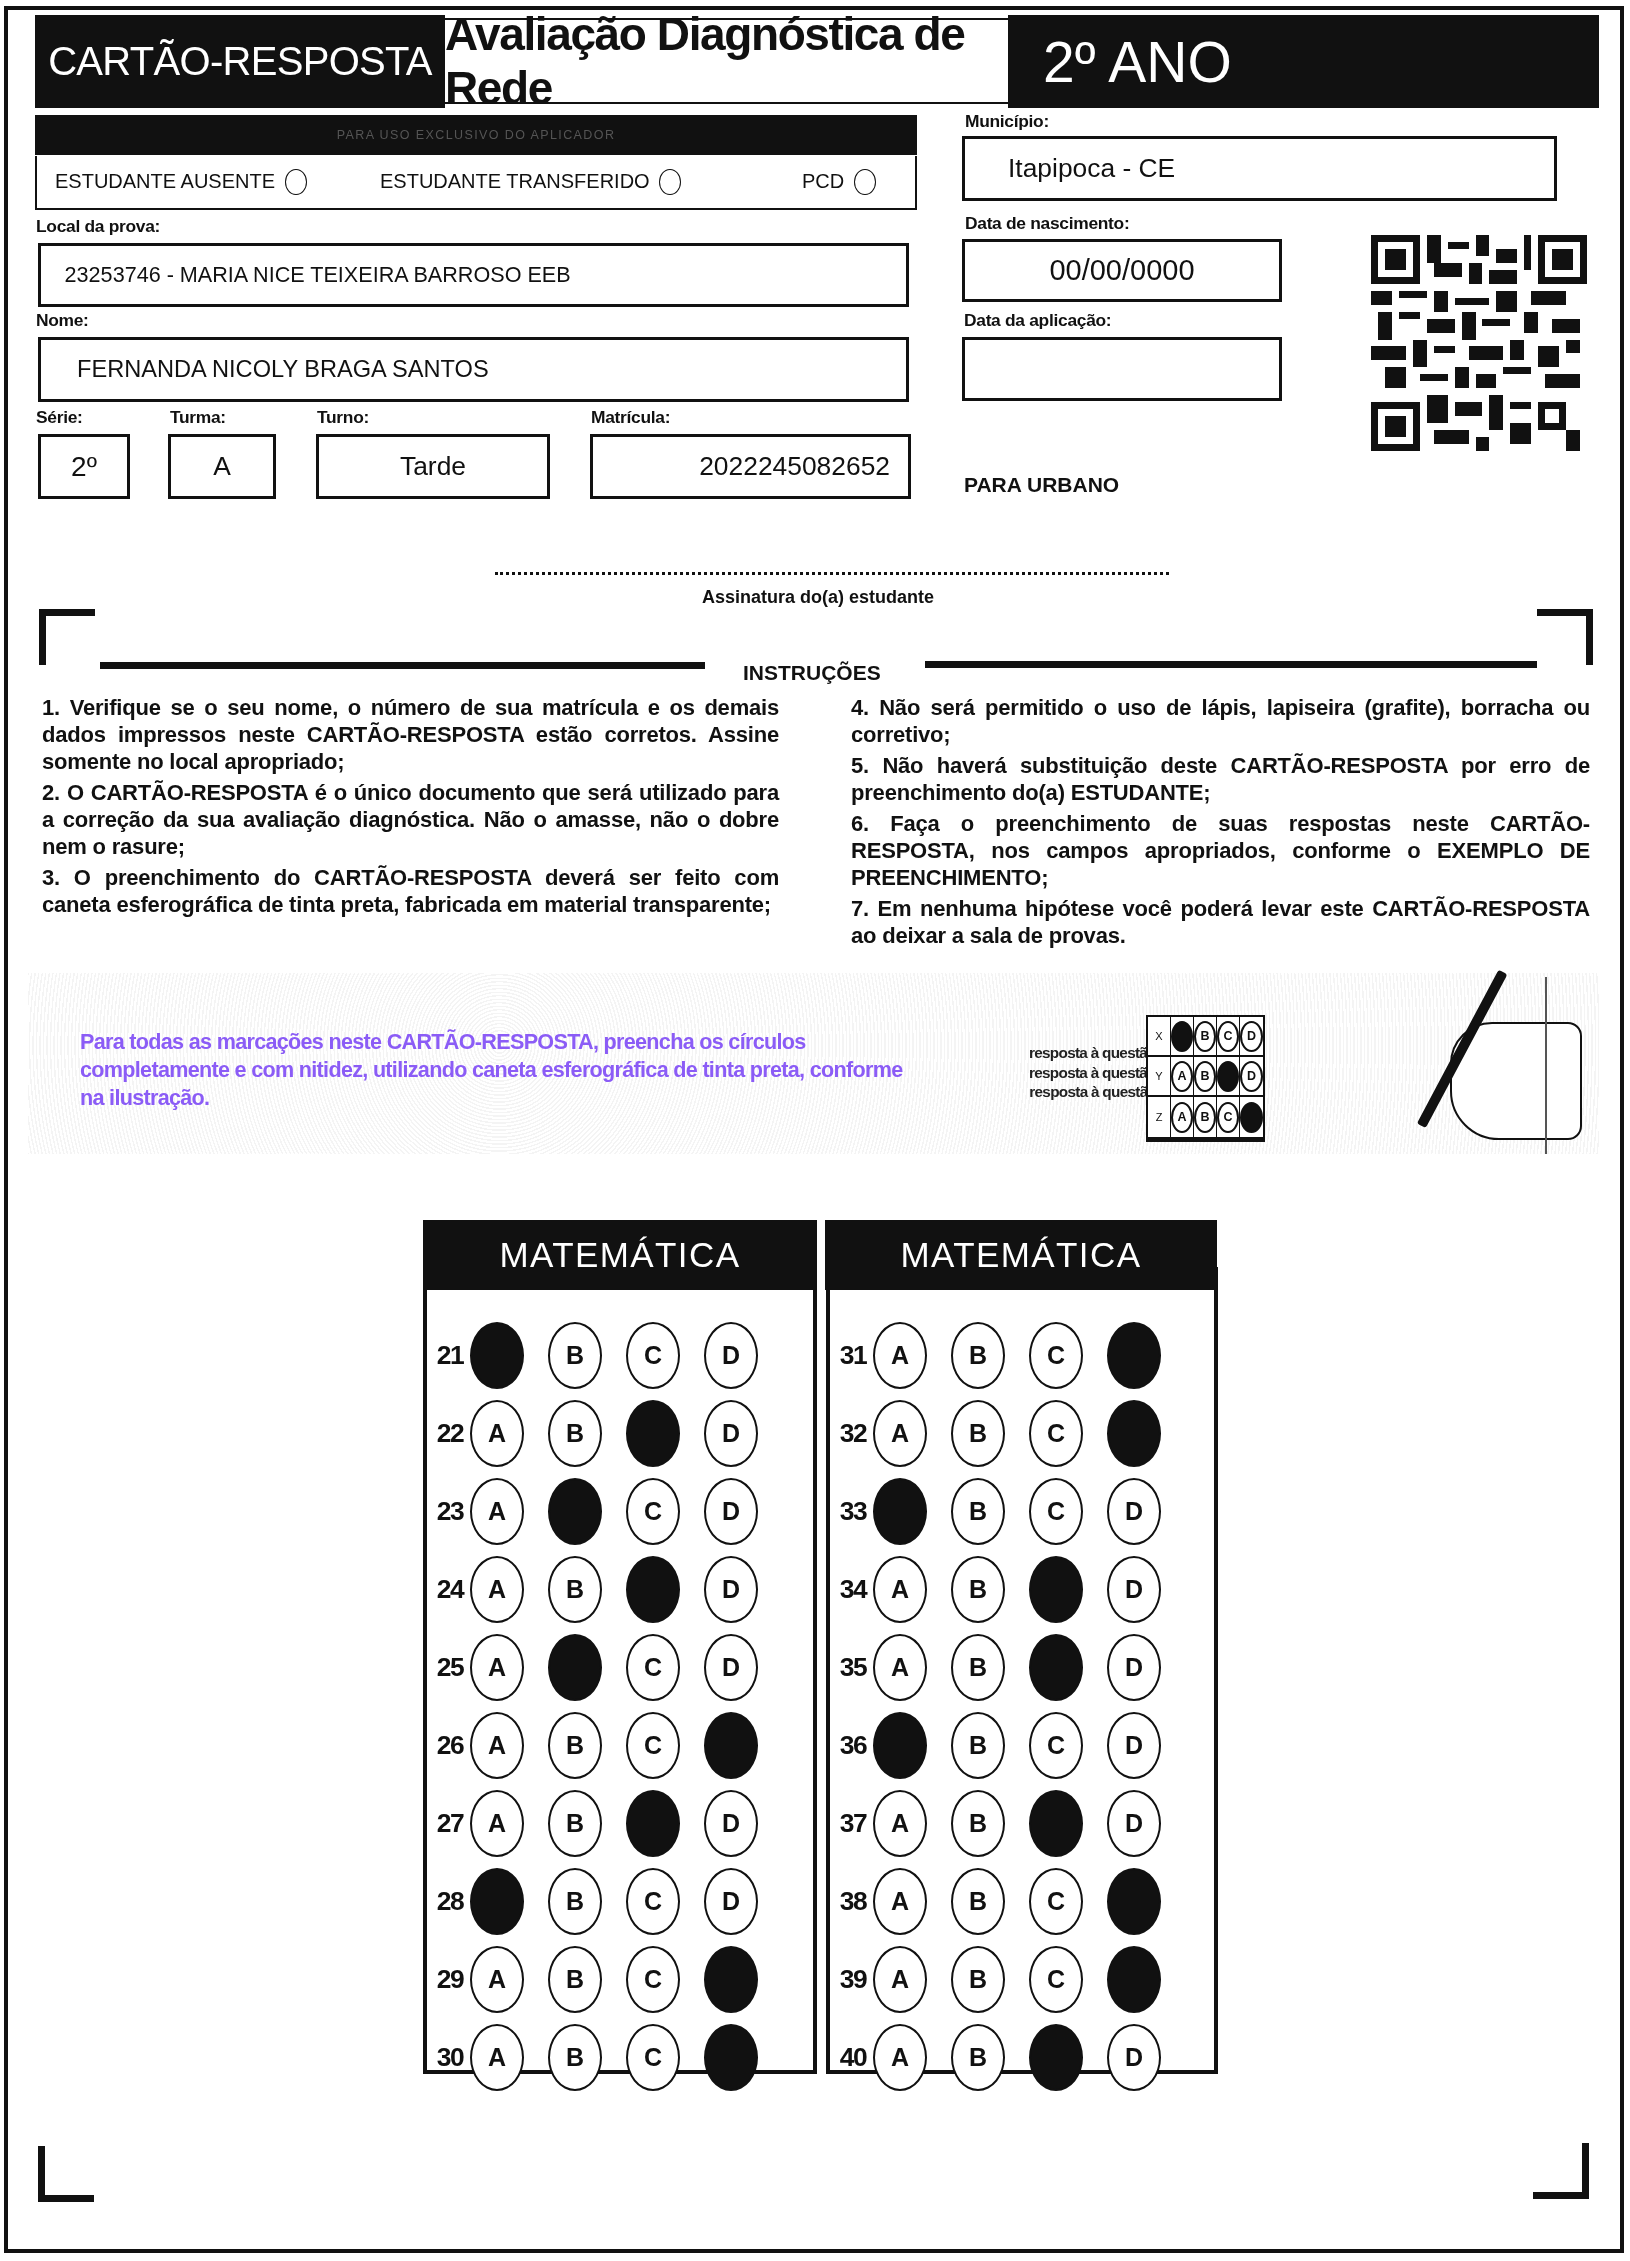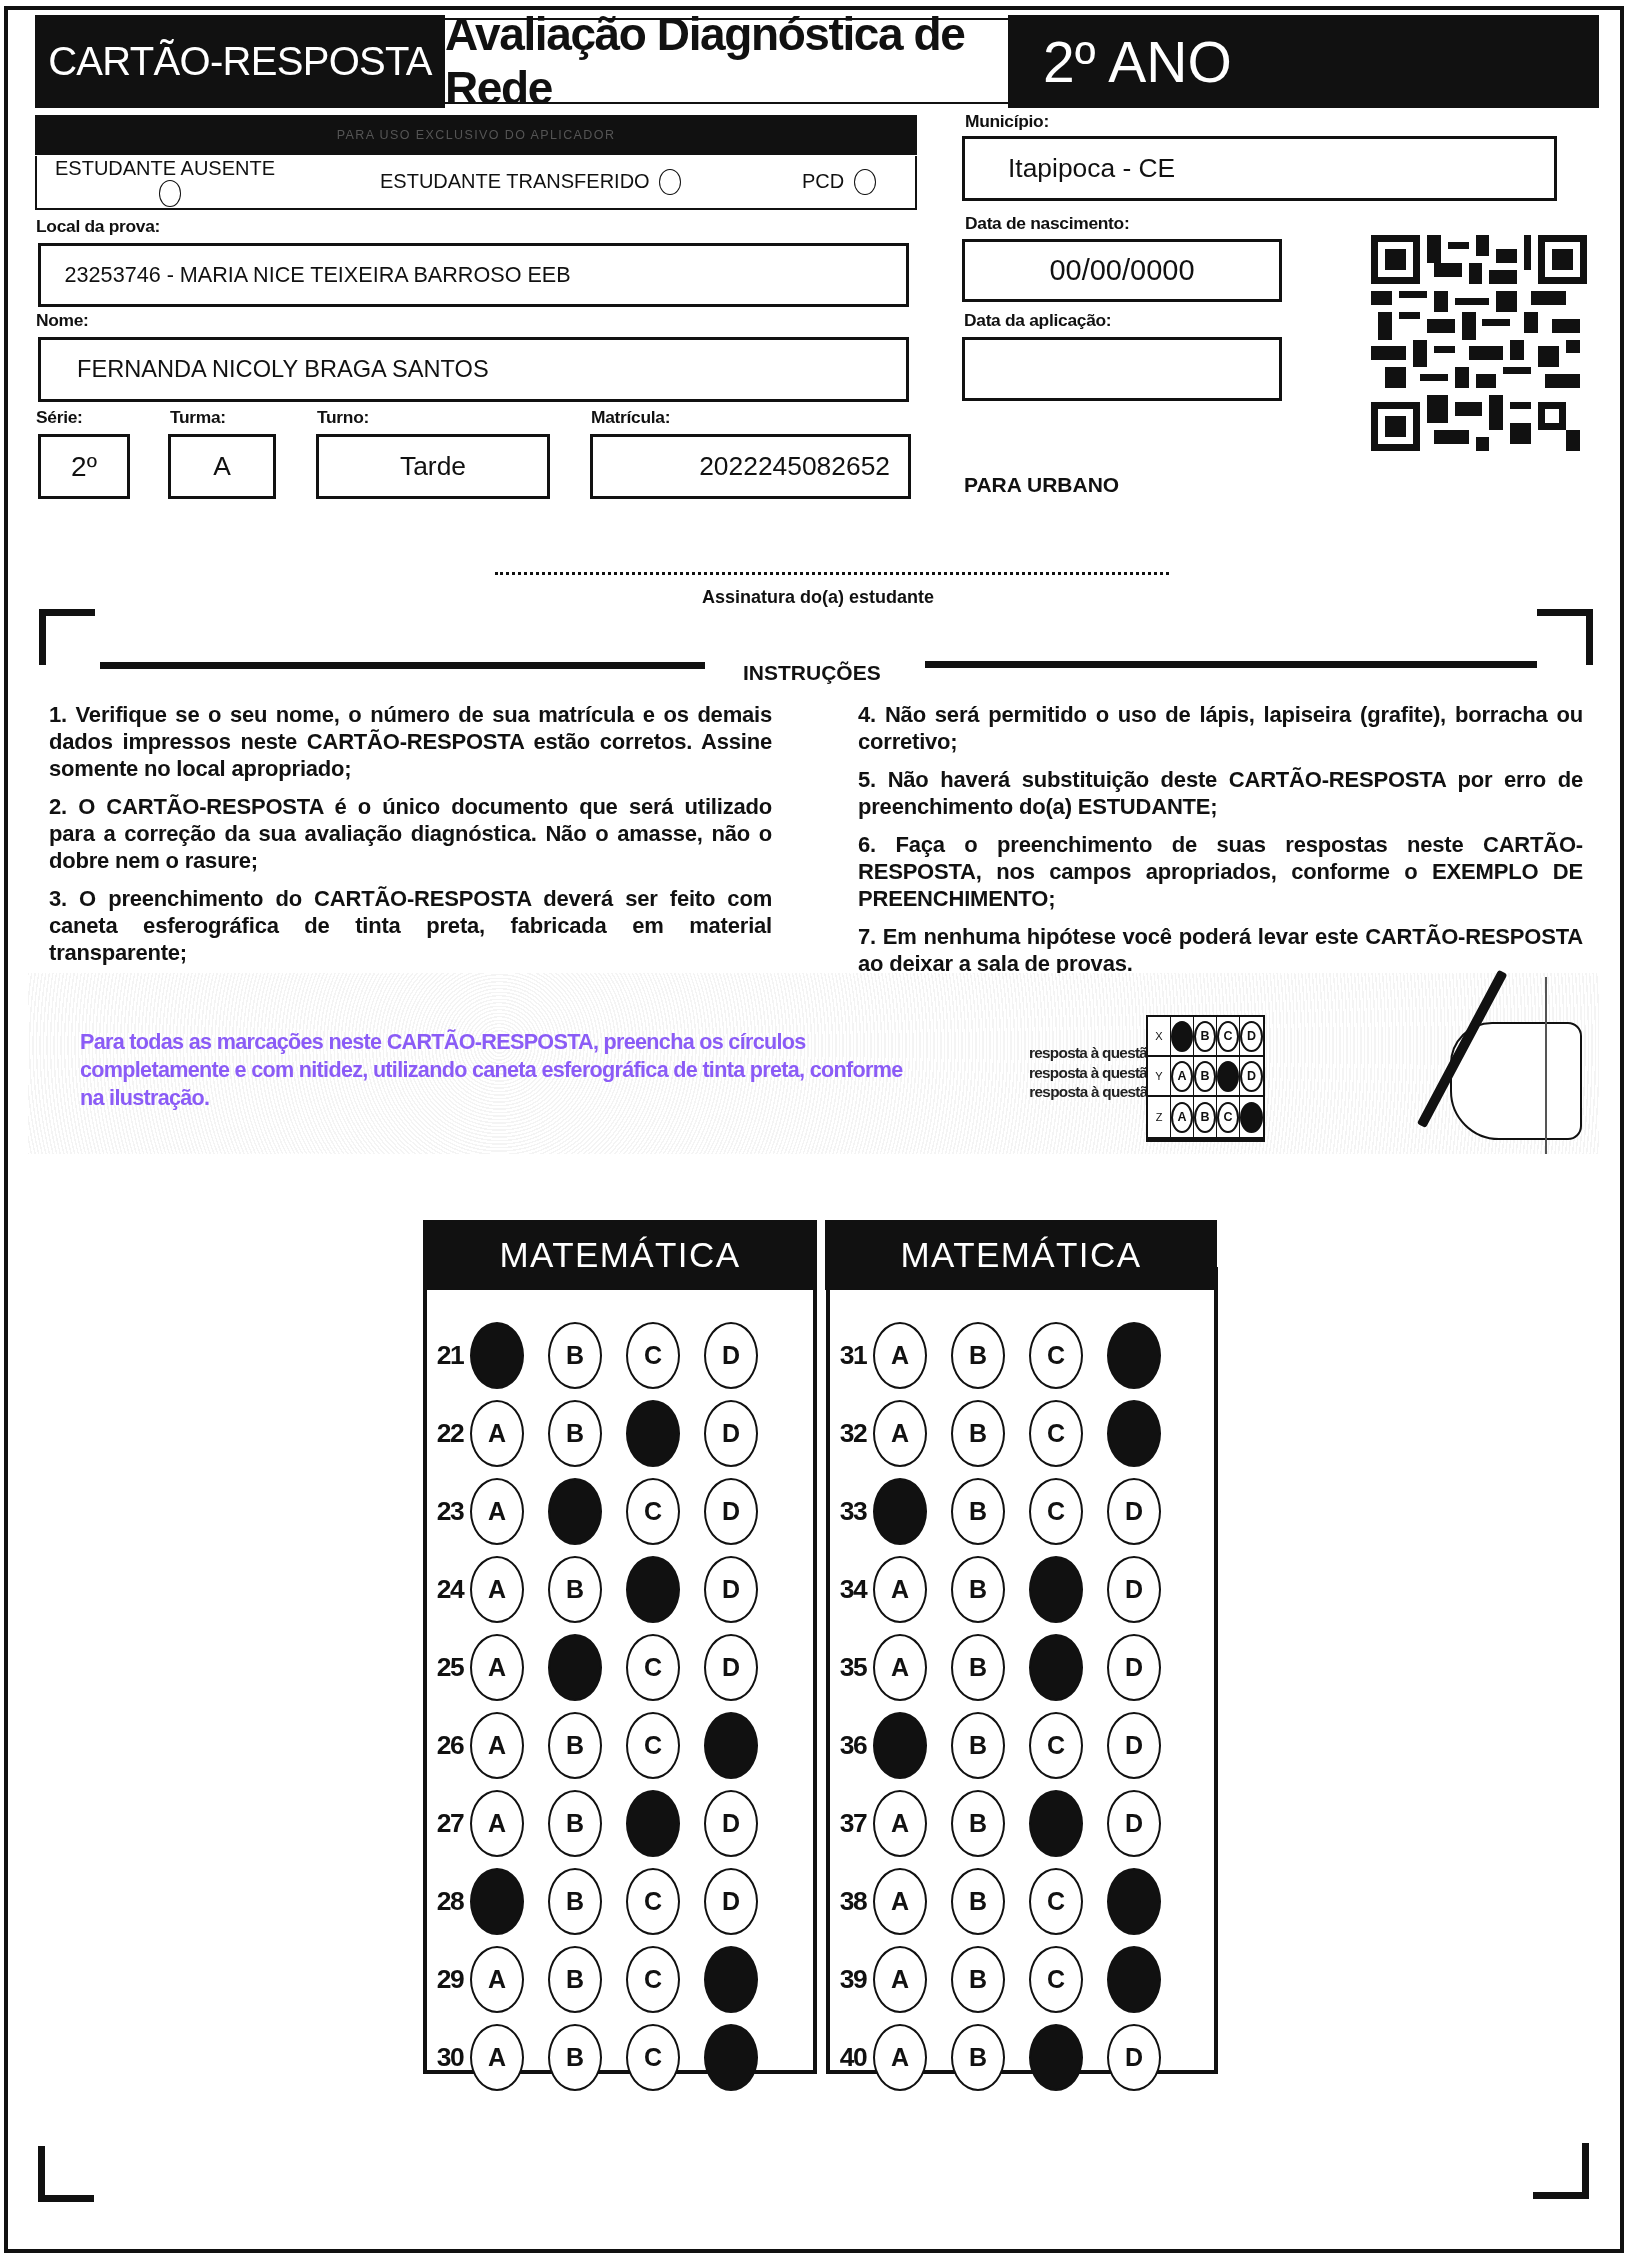--- a/index.html
+++ b/index.html
@@ -31,21 +31,21 @@
   .sig-line { left: 495px; top: 572px; width: 674px; border-top: 3.5px dotted #111; }
   .sig-label { left: 702px; top: 587px; font-size: 18px; font-weight: bold; }
 
   
   .corner { position:absolute; border-color:#111; border-style: solid; }
 
   
   .instr-line { height: 7px; background:#111; position:absolute; }
   .instr-title { left: 743px; top: 661px; font-size: 21px; font-weight: bold; }
   .instr-col { position:absolute; top: 690px; width: 765px; font-size: 22px; line-height: 27px; text-align: justify; font-weight: bold; letter-spacing: -0.2px; }
-  .instr-col p { margin: 11px; }
+  .instr-col p { margin: 4px; }
 
   
   .banner { left: 28px; top: 973px; width: 1571px; height: 181px;
     background: repeating-radial-gradient(circle at 30% 40%, #f4f4f4 0 1.4px, #fff 1.4px 3.5px); }
   .banner-text { left: 80px; top: 1028px; width: 834px; font-size: 21.6px; font-weight: bold; line-height: 28px; letter-spacing: -0.7px; color:#8b5cf6; }
   .legend-lines { left: 1029px; top: 1043px; font-size: 15.3px; font-weight: bold; line-height: 19.5px; text-align:right; letter-spacing:-0.7px; color:#222; }
   .ex-grid { left: 1146px; top: 1015px; border: 2.8px solid #111; border-bottom-width: 5.6px; background:#fff; }
   .ex-row { display:flex; border-bottom: 2.8px solid #111; height: 40px; }
   .ex-row:last-child { border-bottom:none; }
   .ex-bub { width: 23px; height: 31px; border: 2.1px solid #111; border-radius:50%; display:flex; align-items:center; justify-content:center; font-size: 12.5px; font-weight: bold; }
@@ -72,21 +72,21 @@
 <body>
 
 <div class="page-border"></div>
 
 <div class="abs hdr-left">CARTÃO-RESPOSTA</div>
 <div class="abs hdr-mid">Avaliação Diagnóstica de Rede</div>
 <div class="abs hdr-right">2º ANO</div>
 
 <div class="abs apl-bar">PARA USO EXCLUSIVO DO APLICADOR</div>
 <div class="abs apl-box">
-  <div class="apl-opt" style="left:18px;flex-direction:column;">
+  <div class="apl-opt" style="left:18px;">
     <span>ESTUDANTE AUSENTE</span>
     <span class="ring"></span>
   </div>
   <div class="apl-opt" style="left:343px;">
     <span>ESTUDANTE TRANSFERIDO</span>
     <span class="ring"></span>
   </div>
   <div class="apl-opt" style="left:765px;">
     <span>PCD</span>
     <span class="ring"></span>

